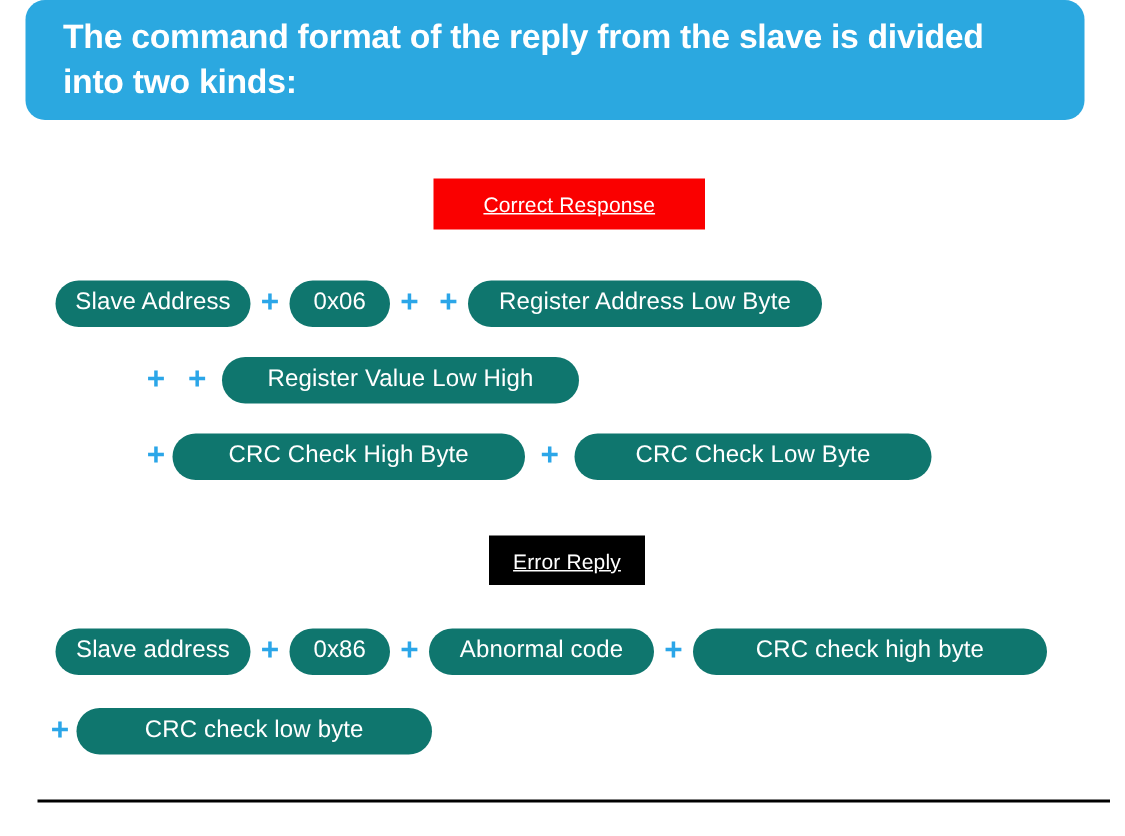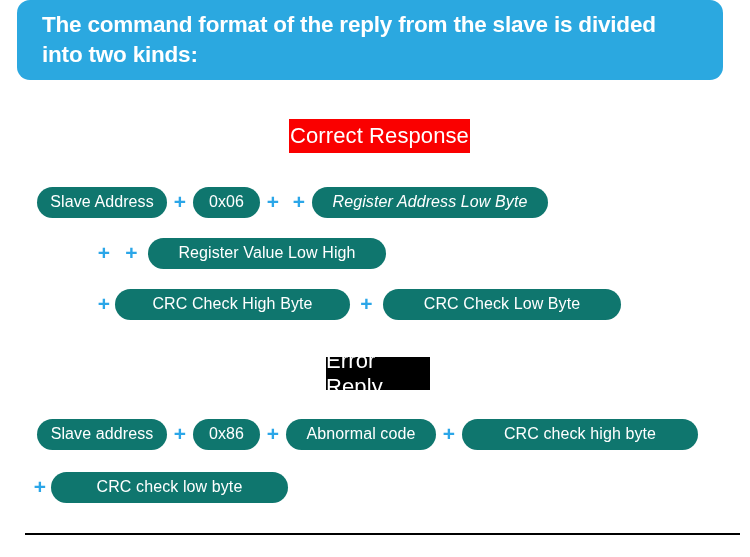--- a/index.html
+++ b/index.html
@@ -48,23 +48,24 @@
     white-space: pre-line;
   }
 
   
   .badge {
     position: absolute;
     display: flex;
     align-items: center;
     justify-content: center;
     color: #ffffff;
-    font-size: 22px;
+    font-size: 14px;
     letter-spacing: 0.1px;
     box-sizing: border-box;
+    text-decoration: underline;
   }
   .badge-correct {
     left: 289px;
     top: 119px;
     width: 181px;
     height: 34px;
     background: #FA0000;
   }
   .badge-error {
     left: 326px;
@@ -116,21 +117,21 @@
   .row-e2 { left: 29px;  top: 471px; }
 
   .row-r2 .plus:first-child,
   .row-r3 .plus:first-child,
   .row-e2 .plus:first-child { width: 22px; }
 
   
   .w-slave-addr   { width: 130px; }
   .w-func         { width: 67px; text-align: center; }
   .w-numbytes     { width: 150px; }
-  .w-regaddrlow   { width: 236px; font-style: italic; }
+  .w-regaddrlow   { width: 236px; }
   .w-regvalhigh   { width: 235px; }
   .w-regvallow    { width: 238px; }
   .w-crchigh      { width: 235px; }
   .w-crclow       { width: 238px; }
   .w-slave-addr2  { width: 130px; }
   .w-abnormal     { width: 150px; }
   .w-crchigh2     { width: 236px; }
   .w-crclow2      { width: 237px; }
 
   .gap-r2 { width: 33px; }

